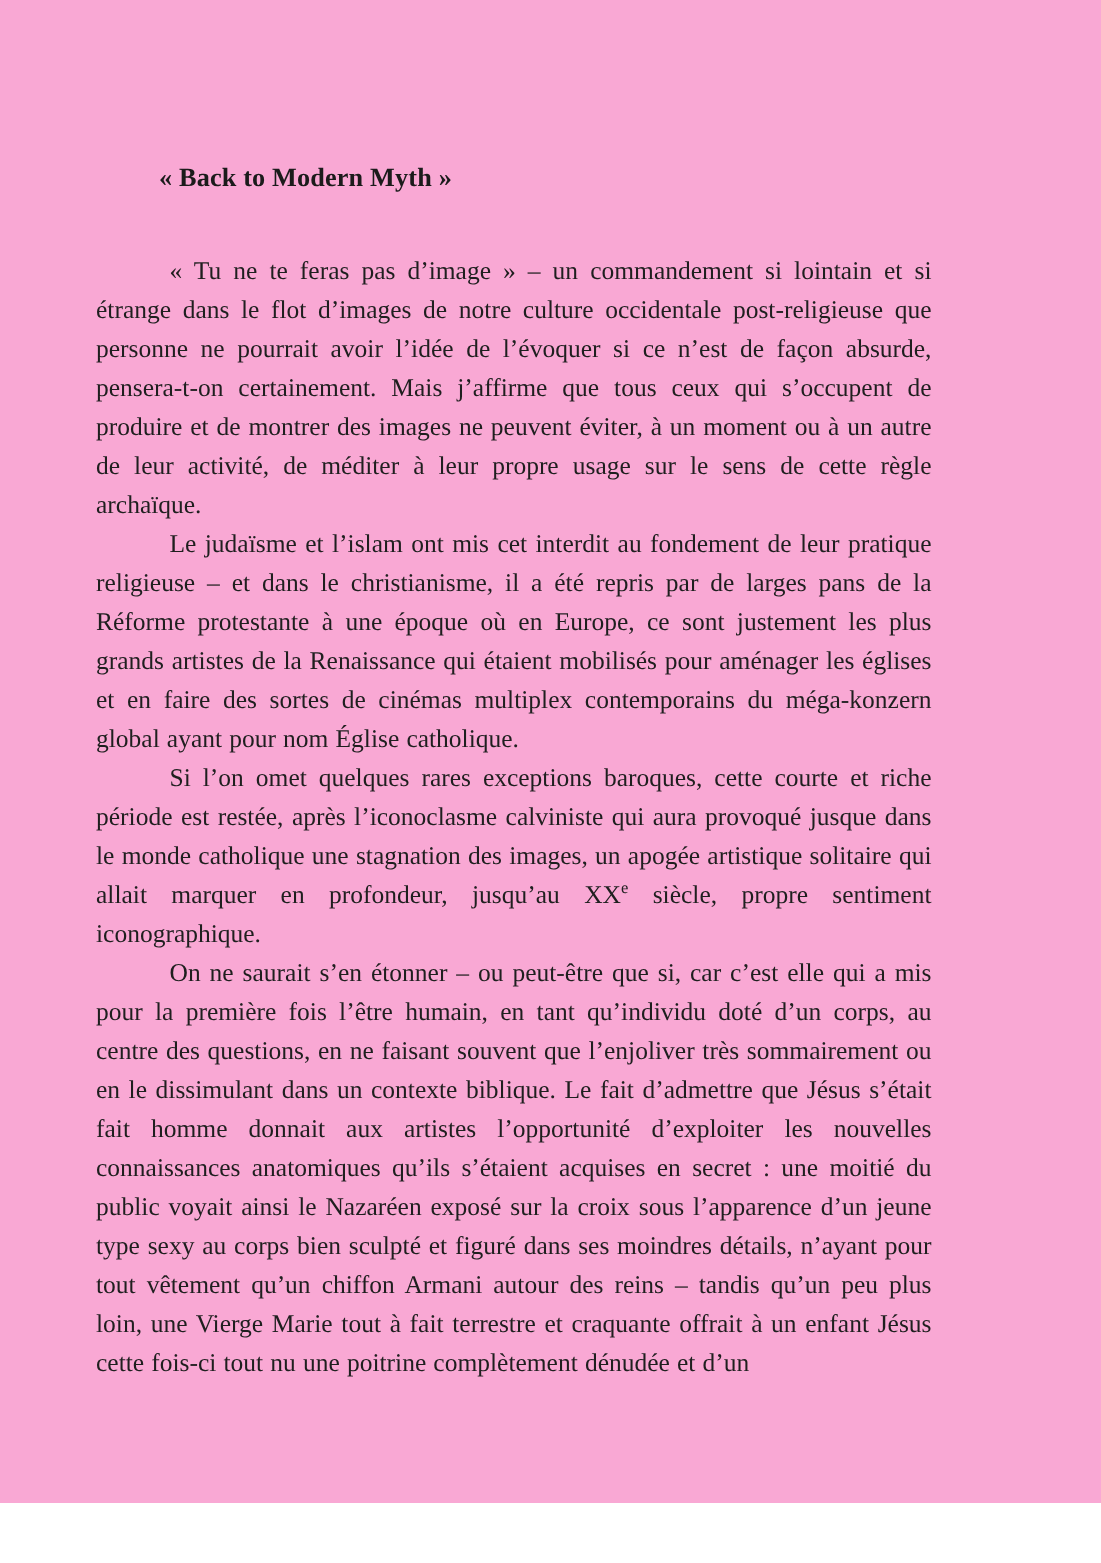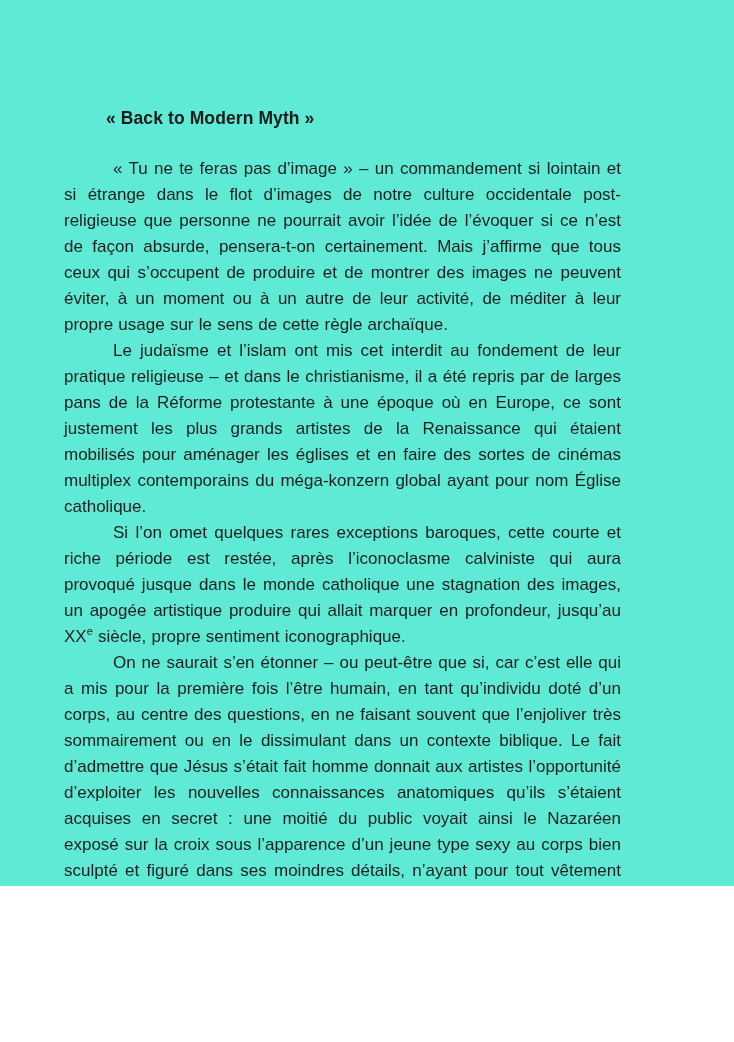--- a/index.html
+++ b/index.html
@@ -3,41 +3,41 @@
 <meta charset="utf-8">
 <style>
   html, body {
     margin: 0;
     padding: 0;
     background: #ffffff;
   }
   .page {
     position: relative;
     width: 734px;
-    height: 886px;
-    background: #5eead4;
+    height: 1002px;
+    background: #f9a8d4;
     overflow: hidden;
-    font-family: Liberation Sans, sans-serif;
+    font-family: Liberation Serif, serif;
     color: #1f1f1f;
   }
   .doc-title {
     position: absolute;
     left: 106px;
     top: 108px;
     margin: 0;
     font-size: 17.5px;
     font-weight: 700;
     letter-spacing: 0.1px;
     color: #1b1b1b;
     white-space: nowrap;
   }
   .article {
     position: absolute;
     left: 64px;
-    top: 156px;
+    top: 168px;
     width: 557px;
     font-size: 17px;
     line-height: 26px;
     text-align: justify;
     word-spacing: 0.5px;
   }
   .article p {
     margin: 0;
     padding: 0;
     text-indent: 49px;
@@ -50,16 +50,16 @@
 </style>
 </head>
 <body>
 
 <div class="page">
   <h1 class="doc-title">« Back to Modern Myth »</h1>
 
   <div class="article">
       <p><span>« Tu ne te feras pas d’image » – un commandement si lointain et si étrange dans le flot d’images de notre culture occidentale post-religieuse que personne ne pourrait avoir l’idée de l’évoquer si ce n’est de façon absurde, pensera-t-on certainement. Mais j’affirme que tous ceux qui s’occupent de produire et de montrer des images ne peuvent éviter, à un moment ou à un autre de leur activité, de méditer à leur propre usage sur le sens de cette règle archaïque.</span></p>
       <p><span>Le judaïsme et l’islam ont mis cet interdit au fondement de leur pratique religieuse – et dans le christianisme, il a été repris par de larges pans de la Réforme protestante à une époque où en Europe, ce sont justement les plus grands artistes de la Renaissance qui étaient mobilisés pour aménager les églises et en faire des sortes de cinémas multiplex contemporains du méga-konzern global ayant pour nom Église catholique.</span></p>
-      <p><span>Si l’on omet quelques rares exceptions baroques, cette courte et riche période est restée, après l’iconoclasme calviniste qui aura provoqué jusque dans le monde catholique une stagnation des images, un apogée artistique produire qui allait marquer en profondeur, jusqu’au XX</span><sup>e</sup><span> siècle, propre sentiment iconographique.</span></p>
+      <p><span>Si l’on omet quelques rares exceptions baroques, cette courte et riche période est restée, après l’iconoclasme calviniste qui aura provoqué jusque dans le monde catholique une stagnation des images, un apogée artistique solitaire qui allait marquer en profondeur, jusqu’au XX</span><sup>e</sup><span> siècle, propre sentiment iconographique.</span></p>
       <p><span>On ne saurait s’en étonner – ou peut-être que si, car c’est elle qui a mis pour la première fois l’être humain, en tant qu’individu doté d’un corps, au centre des questions, en ne faisant souvent que l’enjoliver très sommairement ou en le dissimulant dans un contexte biblique. Le fait d’admettre que Jésus s’était fait homme donnait aux artistes l’opportunité d’exploiter les nouvelles connaissances anatomiques qu’ils s’étaient acquises en secret : une moitié du public voyait ainsi le Nazaréen exposé sur la croix sous l’apparence d’un jeune type sexy au corps bien sculpté et figuré dans ses moindres détails, n’ayant pour tout vêtement qu’un chiffon Armani autour des reins – tandis qu’un peu plus loin, une Vierge Marie tout à fait terrestre et craquante offrait à un enfant Jésus cette fois-ci tout nu une poitrine complètement dénudée et d’un</span></p>
     </div>
 </div>
 
 </body></html>

